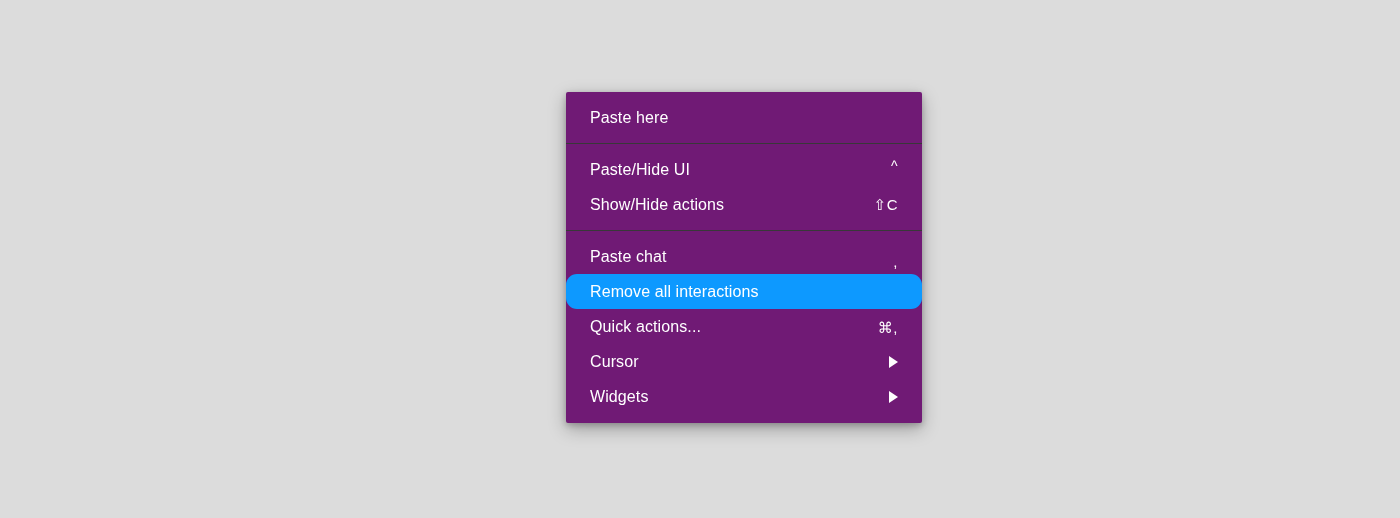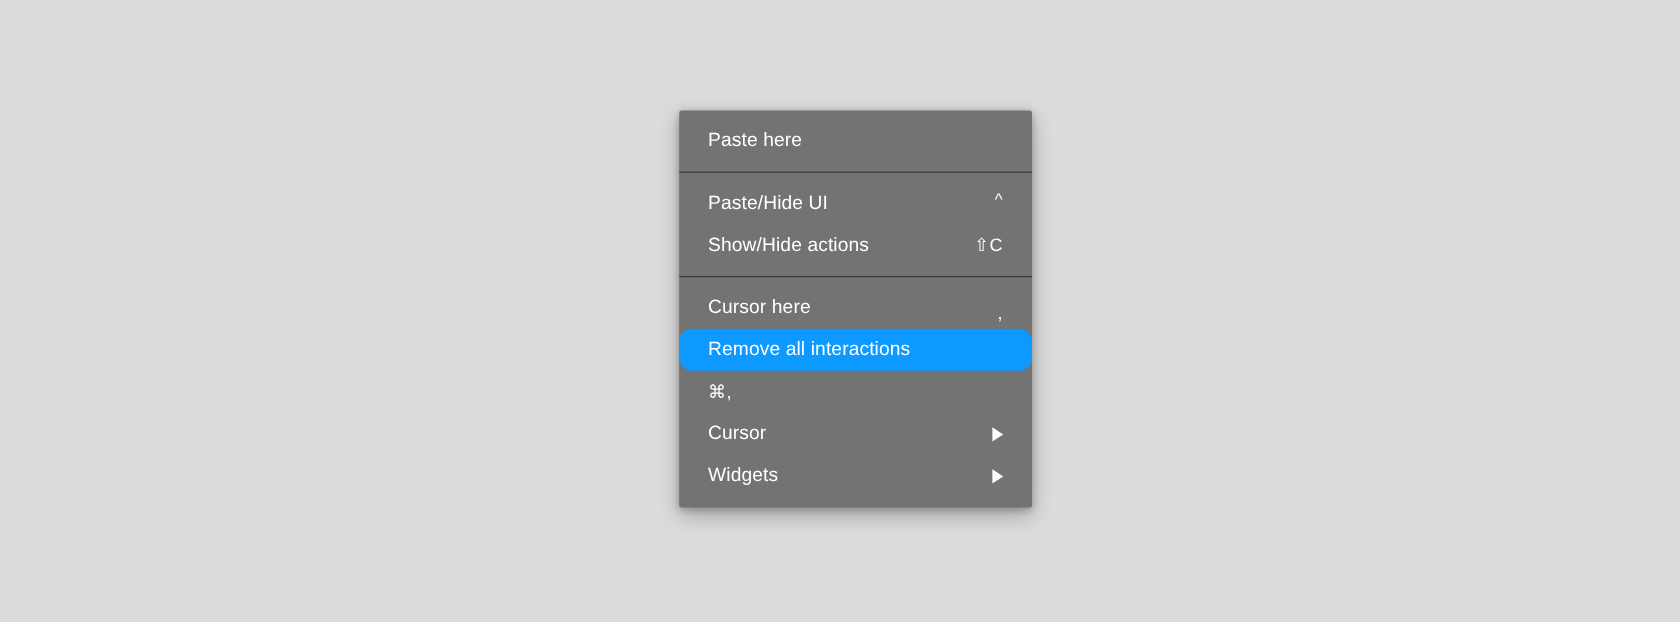--- a/index.html
+++ b/index.html
@@ -21,22 +21,22 @@
     width: 1400px;
     height: 518px;
     background: #dcdcdc;
   }
 
   
   #context-menu {
     position: absolute;
     left: 566px;
     top: 92px;
-    width: 294px;
-    background: #737373;
+    width: 356px;
+    background: #701a75;
     border-radius: 2px;
     box-shadow: 0 6px 18px rgba(0,0,0,0.28),
                 0 2px 6px rgba(0,0,0,0.22);
     padding: 0;
     overflow: hidden;
     user-select: none;
   }
 
   .menu-section {
     padding: 8px 0;
@@ -127,30 +127,31 @@
         <span class="item-shortcut caret">^</span>
       </div>
       <div class="menu-item">
         <span class="item-label">Show/Hide actions</span>
         <span class="item-shortcut">⇧C</span>
       </div>
     </div>
 
     <div class="menu-section tight">
       <div class="menu-item">
-        <span class="item-label">Cursor here</span>
+        <span class="item-label">Paste chat</span>
         <span class="item-shortcut comma">,</span>
       </div>
 
       <div class="menu-item highlighted">
         <span class="item-label">Remove all interactions</span>
         <span class="item-shortcut"></span>
       </div>
 
       <div class="menu-item">
+        <span class="item-label">Quick actions...</span>
         <span class="item-shortcut cmdcomma">⌘,</span>
       </div>
 
       <div class="menu-item">
         <span class="item-label">Cursor</span>
         <span class="submenu-arrow"></span>
       </div>
 
       <div class="menu-item">
         <span class="item-label">Widgets</span>

